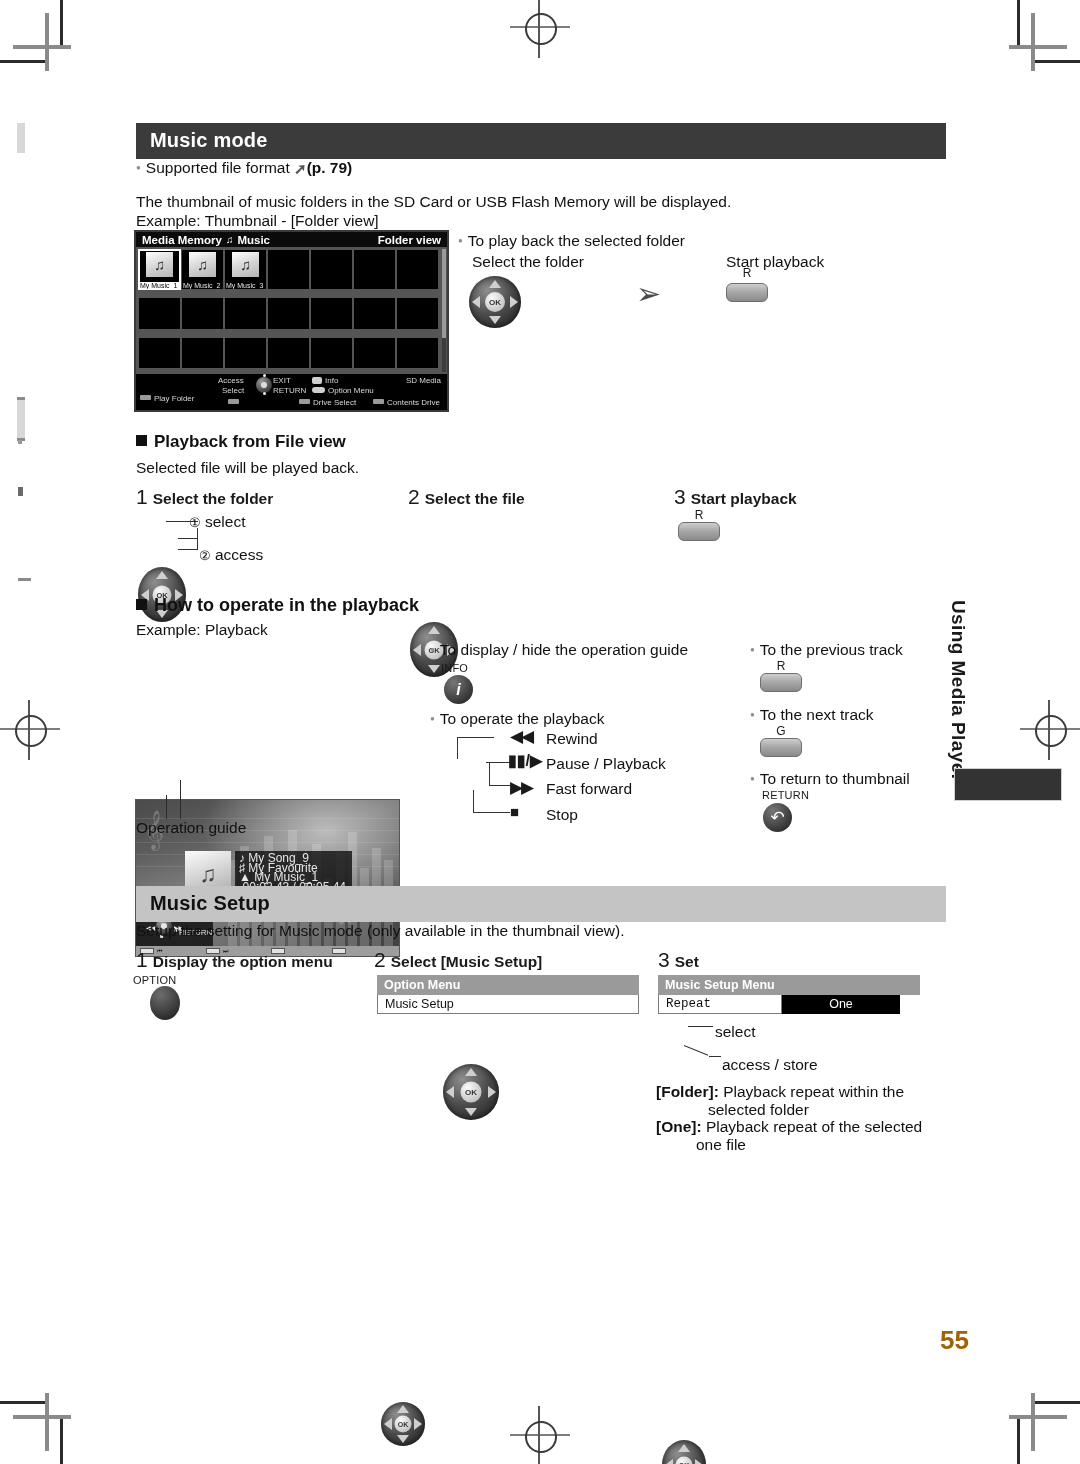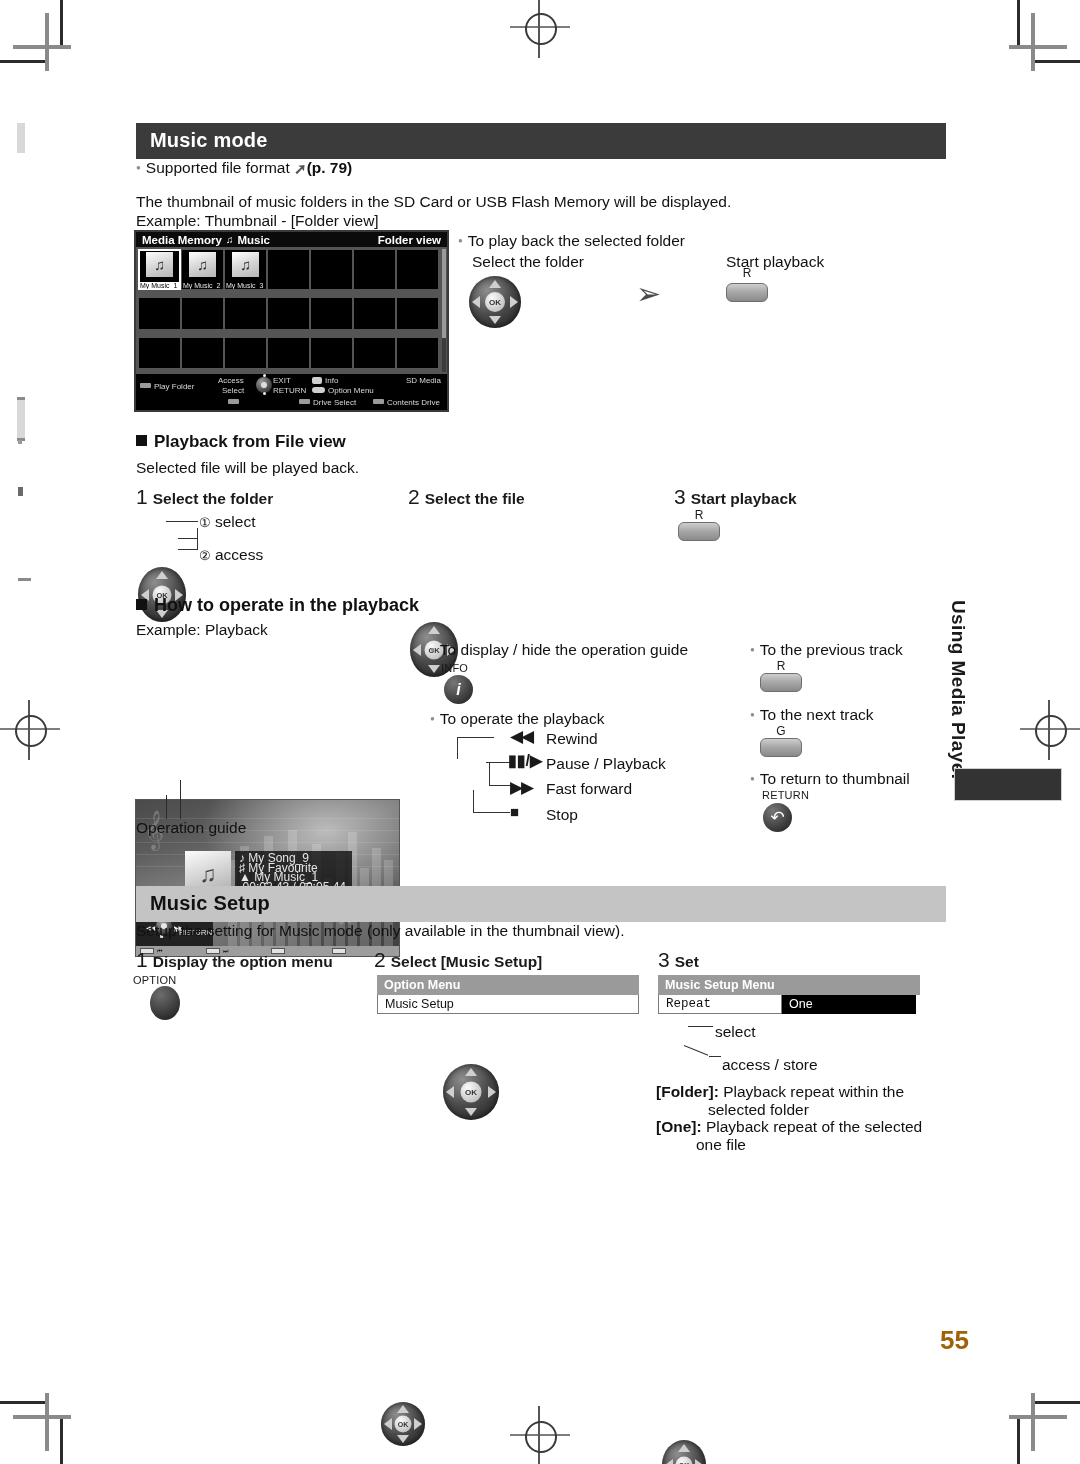--- a/index.html
+++ b/index.html
@@ -253,21 +253,21 @@
       <div style="position:absolute;left:0;top:2px;width:16px;height:16px;border-radius:50%;background:radial-gradient(circle at 35% 30%,#9c9c9c,#4a4a4a 60%,#1e1e1e);"></div>
       <div style="position:absolute;left:5px;top:7px;width:6px;height:6px;border-radius:50%;background:#ddd;"></div>
       <div style="position:absolute;left:6.5px;top:-1px;width:3px;height:3px;border-radius:50%;background:#eee;"></div>
       <div style="position:absolute;left:6.5px;top:17px;width:3px;height:3px;border-radius:50%;background:#eee;"></div>
     </div>
     <div class="line" style="left:137px;top:2px;">EXIT</div>
     <div class="line" style="left:137px;top:12px;">RETURN</div>
     <div class="line" style="left:176px;top:2px;"><span class="ikey"></span><span>Info</span></div>
     <div class="line" style="left:176px;top:12px;"><span class="okey"></span><span>Option Menu</span></div>
     <div class="line" style="right:6px;top:2px;">SD Media</div>
-    <div class="line" style="left:4px;top:8px;"><span class="ckey"></span><span>Play Folder</span></div>
+    <div class="line" style="left:4px;top:20px;"><span class="ckey"></span><span>Play Folder</span></div>
     <div class="line" style="left:92px;top:24px;"><span class="ckey"></span></div>
     <div class="line" style="left:163px;top:24px;"><span class="ckey"></span><span>Drive Select</span></div>
     <div class="line" style="left:237px;top:24px;"><span class="ckey"></span><span>Contents Drive</span></div>
   </div>
 </div>
 
 <div class="abs body-t" style="left:458px;top:231px;width:420px;">
   <span class="bullet"></span><span>To play back the selected folder</span>
 </div>
 <div class="abs body-t" style="left:472px;top:252px;">Select the folder</div>
@@ -302,21 +302,21 @@
 </div>
 
 <div class="abs dpad" style="left:138px;top:515px;width:48px;height:55px;">
   <span class="ar up"></span>
   <span class="ar dn"></span>
   <span class="ar lf"></span>
   <span class="ar rt"></span>
   <span class="ok" style="width:19px;height:19px;font-size:7.5px;">OK</span>
 </div>
 <div class="abs" style="left:166px;top:521px;width:32px;height:1px;background:#333;"></div>
-<div class="abs body-t" style="left:199px;top:512px;">
+<div class="abs body-t" style="left:189px;top:512px;">
   <span style="font-size:13px;">①</span> <span>select</span>
 </div>
 <div class="abs" style="left:178px;top:538px;width:20px;height:1px;background:#333;"></div>
 <div class="abs" style="left:197px;top:528px;width:1px;height:22px;background:#333;"></div>
 <div class="abs" style="left:178px;top:549px;width:20px;height:1px;background:#333;"></div>
 <div class="abs body-t" style="left:199px;top:545px;">
   <span style="font-size:13px;">②</span> <span>access</span>
 </div>
 
 <div class="abs dpad" style="left:410px;top:515px;width:48px;height:55px;">
@@ -481,21 +481,21 @@
   <span class="ar dn"></span>
   <span class="ar lf"></span>
   <span class="ar rt"></span>
   <span class="ok" style="width:17px;height:17px;font-size:7px;">OK</span>
 </div>
 
 <div class="abs" style="left:658px;top:975px;width:262px;">
   <div class="menu-hd">Music Setup Menu</div>
   <div style="display:flex;">
     <div class="menu-row" style="width:124px;font-family:Liberation Mono, monospace;">Repeat</div>
-    <div class="menu-val" style="width:134px;">One</div>
+    <div class="menu-val" style="width:118px;text-align:center;">One</div>
   </div>
 </div>
 
 <div class="abs dpad" style="left:662px;top:1020px;width:44px;height:50px;">
   <span class="ar up"></span>
 
   <span class="ar lf"></span>
   <span class="ar rt"></span>
   <span class="ok" style="width:17px;height:17px;font-size:7px;">OK</span>
 </div>

